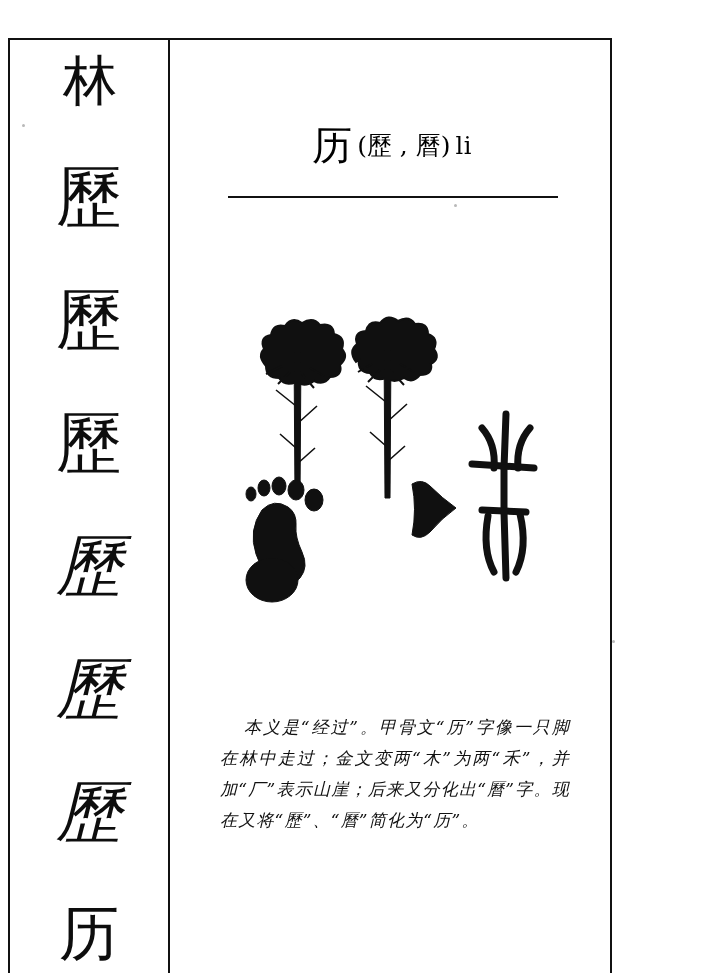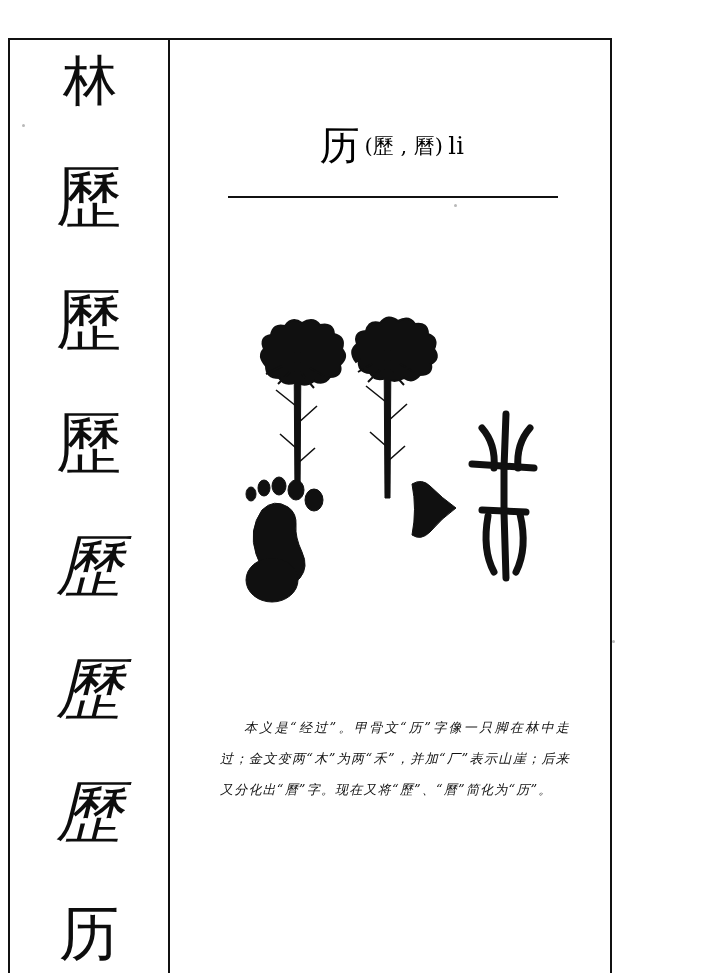--- a/index.html
+++ b/index.html
@@ -94,21 +94,21 @@
     white-space: nowrap;
   }
   .headword {
     font-family: "DejaVu Serif", serif;
     font-size: 40px;
     color: #000;
     vertical-align: middle;
   }
   .variants {
     font-family: "DejaVu Serif", serif;
-    font-size: 21px;
+    font-size: 25px;
     color: #000;
     vertical-align: middle;
   }
   .pinyin {
     font-family: "DejaVu Serif", serif;
     font-size: 24px;
     color: #000;
     vertical-align: middle;
     letter-spacing: 0.5px;
   }
@@ -132,21 +132,21 @@
   }
   .illus svg { display: block; }
 
   
   .gloss {
     position: absolute;
     left: 48px;
     top: 672px;
     width: 350px;
     font-family: "DejaVu Serif", serif;
-    font-size: 13px;
+    font-size: 17px;
     line-height: 31px;
     color: #111;
     text-align: justify;
     text-indent: 24px;
     letter-spacing: 1.2px;
     font-style: italic;
   }
 
   
   .speck { position: absolute; background: #b9b9b9; border-radius: 50%; }

